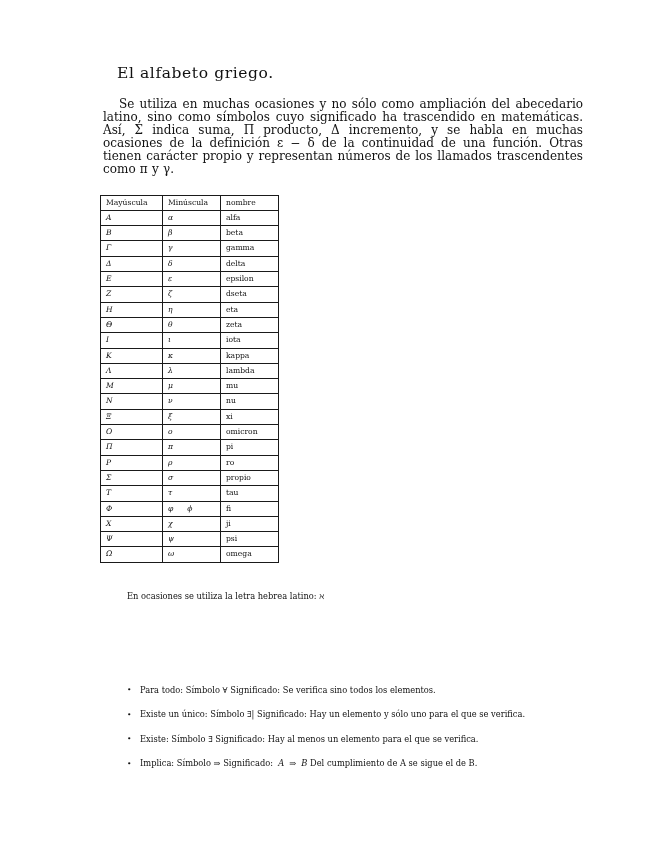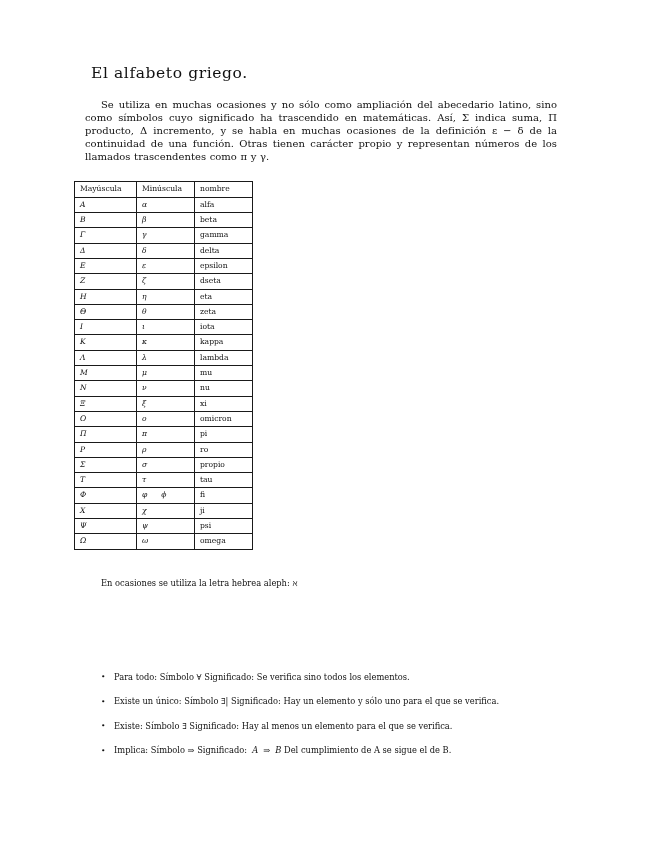--- a/index.html
+++ b/index.html
@@ -18,41 +18,41 @@
   .page {
     position: absolute;
     left: 0;
     top: 0;
     width: 655px;
     height: 848px;
     background: #ffffff;
   }
   .content {
     position: absolute;
-    left: 73px;
+    left: 99px;
     top: 64px;
     width: 484px;
   }
 
   
   .doc-title {
     font-size: 15.5px;
     font-weight: normal;
     letter-spacing: 0.6px;
     margin: 0 0 16px 18px;
     font-family: "DejaVu Serif", "Liberation Serif", serif;
   }
 
   
   .intro {
-    font-size: 10px;
+    font-size: 12px;
     line-height: 13.1px;
     text-align: justify;
     text-indent: 16px;
-    margin: 0 0 0 12px;
+    margin: 0 0 0 4px;
     letter-spacing: 0.02px;
     word-spacing: 0.4px;
   }
 
   
   .greek-table-wrap {
     margin-top: 18px;
     margin-left: 1px;
   }
   table.greek {
@@ -284,21 +284,21 @@
             </tr>
           </tbody>
       </table>
     </div>
 
     <div class="after">
 
       <div class="spacer-sm"></div>
 
       <p class="para">
-        <span>En ocasiones se utiliza la letra hebrea aleph: </span><span>ℵ</span>
+        <span>En ocasiones se utiliza la letra hebrea latino: </span><span>ℵ</span>
       </p>
 
       <div class="spacer-lg"></div>
 
 
       <div class="spacer-md"></div>
 
 
       <div class="spacer-md"></div>
 

